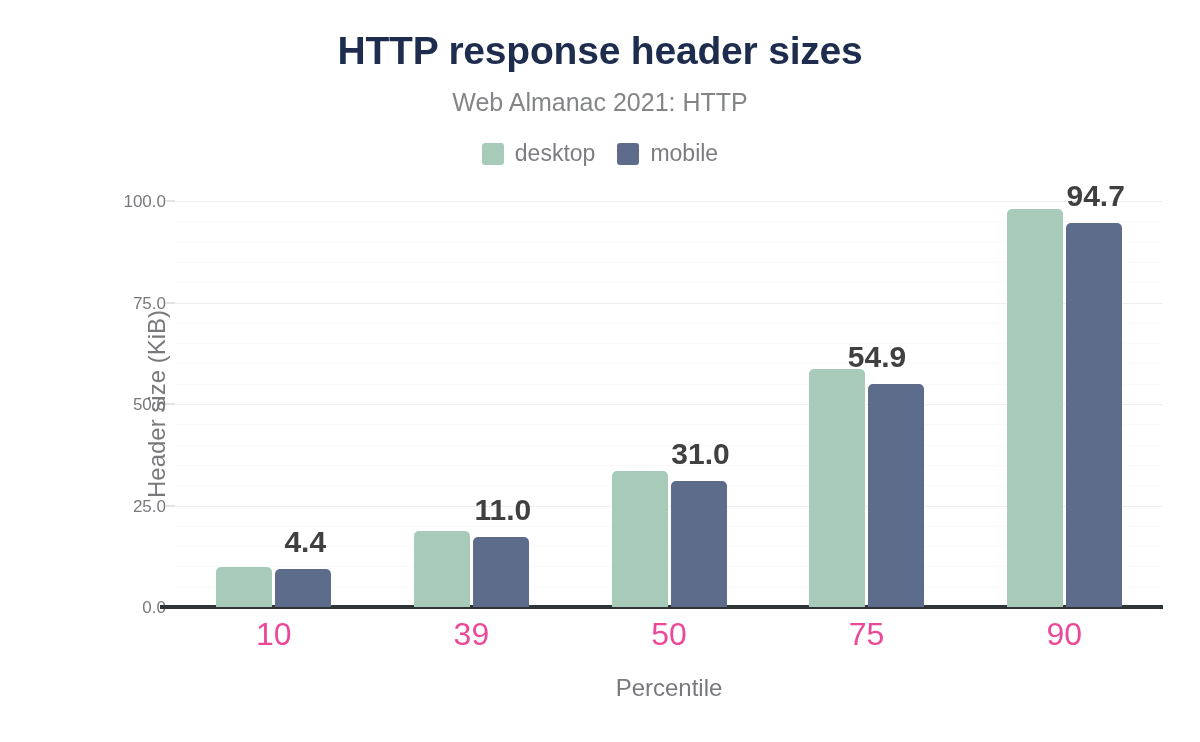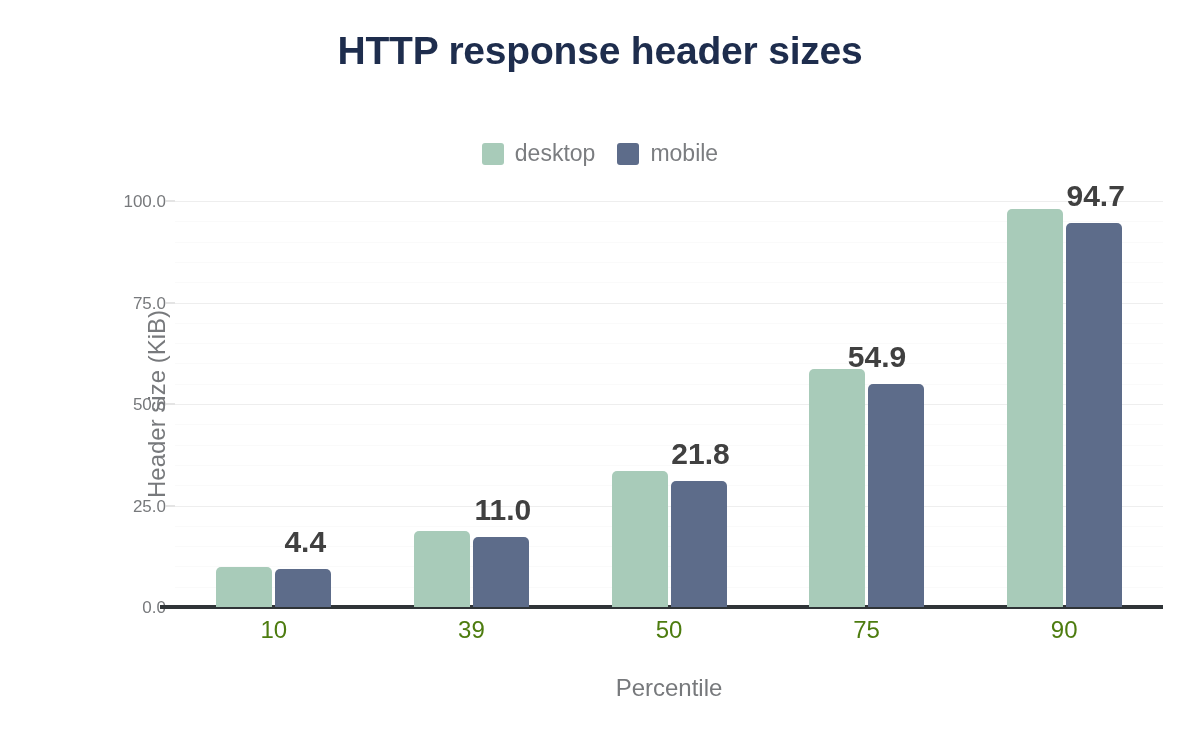--- a/index.html
+++ b/index.html
@@ -135,22 +135,22 @@
     transform: rotate(-90deg);
     transform-origin: 150px 0;
     line-height: 1;
     white-space: nowrap;
   }
 
   
   .xtick {
     position: absolute;
     top: 618px;
-    font-size: 24px;
-    color: #4d7c0f;
+    font-size: 32px;
+    color: #ec4899;
     text-align: center;
     transform: translateX(-50%);
     line-height: 1;
     white-space: nowrap;
   }
   .x-axis-title {
     position: absolute;
     left: 175px;
     top: 676px;
     width: 988px;
@@ -178,20 +178,21 @@
     white-space: nowrap;
   }
 </style>
 </head>
 <body>
 
 <div id="chart-root">
 
   <div class="chart-title">HTTP response header sizes</div>
 
+  <div class="chart-subtitle">Web Almanac 2021: HTTP</div>
 
   <div class="legend" id="legend">
       <div class="legend-entry">
         <span class="legend-swatch" style="background: rgb(168, 203, 185);"></span>
         <span class="legend-label">desktop</span>
       </div>
       <div class="legend-entry">
         <span class="legend-swatch" style="background: rgb(93, 108, 138);"></span>
         <span class="legend-label">mobile</span>
       </div>
@@ -248,21 +249,21 @@
 
   <div id="bars-layer">
       <div class="bar" style="left: 216.3px; width: 56px; height: 40.194px; top: 566.806px; position: absolute; background: rgb(168, 203, 185);"></div>
       <div class="bar" style="left: 275.3px; width: 56px; height: 38.164px; top: 568.836px; position: absolute; background: rgb(93, 108, 138);"></div>
       <div class="bar-label" style="left: 305.3px; top: 526.836px;">4.4</div>
       <div class="bar" style="left: 413.9px; width: 56px; height: 76.328px; top: 530.672px; position: absolute; background: rgb(168, 203, 185);"></div>
       <div class="bar" style="left: 472.9px; width: 56px; height: 70.238px; top: 536.762px; position: absolute; background: rgb(93, 108, 138);"></div>
       <div class="bar-label" style="left: 502.9px; top: 494.762px;">11.0</div>
       <div class="bar" style="left: 611.5px; width: 56px; height: 136.416px; top: 470.584px; position: absolute; background: rgb(168, 203, 185);"></div>
       <div class="bar" style="left: 670.5px; width: 56px; height: 125.86px; top: 481.14px; position: absolute; background: rgb(93, 108, 138);"></div>
-      <div class="bar-label" style="left: 700.5px; top: 439.14px;">21.8</div>
+      <div class="bar-label" style="left: 700.5px; top: 439.14px;">31.0</div>
       <div class="bar" style="left: 809.1px; width: 56px; height: 237.51px; top: 369.49px; position: absolute; background: rgb(168, 203, 185);"></div>
       <div class="bar" style="left: 868.1px; width: 56px; height: 222.894px; top: 384.106px; position: absolute; background: rgb(93, 108, 138);"></div>
       <div class="bar-label" style="left: 877px; top: 342.106px; text-align: center;">54.9</div>
       <div class="bar" style="left: 1006.7px; width: 56px; height: 398.286px; top: 208.714px; position: absolute; background: rgb(168, 203, 185);"></div>
       <div class="bar" style="left: 1065.7px; width: 56px; height: 384.482px; top: 222.518px; position: absolute; background: rgb(93, 108, 138);"></div>
       <div class="bar-label" style="left: 1095.7px; top: 180.518px;">94.7</div>
     </div>
 
 </div>
 

